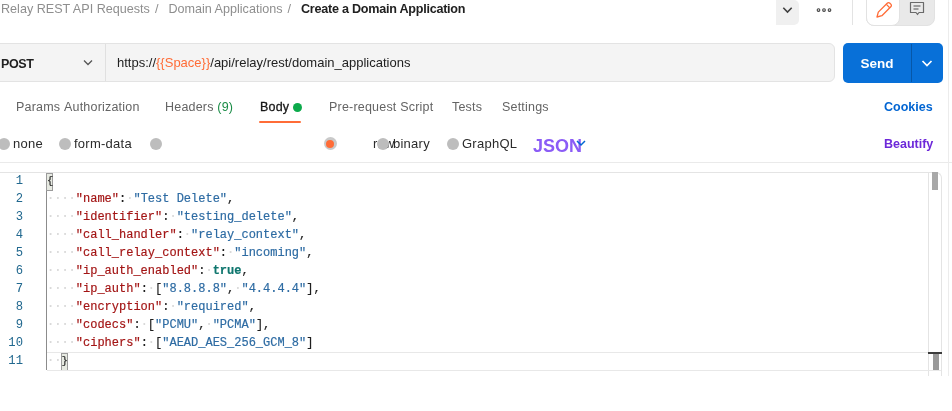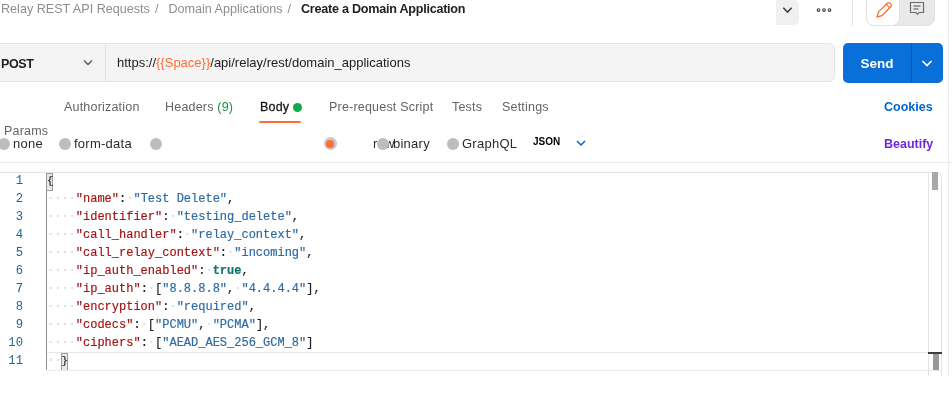--- a/index.html
+++ b/index.html
@@ -34,21 +34,21 @@
   #tbody { color:#161616; font-weight:400; -webkit-text-stroke:0.3px #161616; }
   #t9 { color:#1a8c46; }
   #greendot { left:292.5px; top:103px; width:9px; height:9px; border-radius:50%; background:#0caa4b; }
   #tabline { left:259px; top:120.5px; width:42px; height:2.5px; background:#ff6c37; border-radius:2px; }
   #cookies { left:884px; top:100px; font-size:12.5px; font-weight:600; color:#0265d2; }
   
   .radio { top:137.5px; width:12px; height:12px; border-radius:50%; background:#bdbdbd; }
   .rlabel { top:136px; font-size:13px; color:#2b2b2b; letter-spacing:.25px; }
   #rawradio { background:#c9c9c9; width:13px; height:13px; top:137px; border-radius:50%; }
   #rawradio:after { content:""; position:absolute; left:2.5px; top:2.5px; width:8px; height:8px; border-radius:50%; background:#ff6c37; }
-  #jsonsel { left:533px; top:136px; font-size:10px; font-weight:600; color:#000000; }
+  #jsonsel { left:533px; top:136px; font-size:18px; font-weight:600; color:#8b5cf6; }
   #jsonchev { left:575px; top:139px; }
   #beautify { left:884px; top:137px; font-size:12.5px; font-weight:600; color:#6d28d9; }
   #rowline { left:0; top:162px; width:952px; height:1px; background:#eaeaea; }
   
   #edtop { left:0; top:172px; width:942px; height:239px; border-top:1px solid #e4e4e4; border-right:1px solid #e4e4e4; border-radius:0 6px 0 0; }
   #lane1 { left:928px; top:173px; width:1px; height:238px; background:#e4e4e4; }
   #gutter { left:0; top:172px; width:23px; text-align:right; font-family:"Liberation Mono",monospace; font-size:12.2px; line-height:18px; color:#21688f; white-space:pre; }
   #code { left:47px; top:172px; font-family:"Liberation Mono",monospace; font-size:12px; line-height:18px; color:#1f1f1f; white-space:pre; -webkit-text-stroke:0.18px; }
   #code .k { color:#a31515; }
   #code .v { color:#2d6ba3; }
@@ -117,21 +117,21 @@
   <div class="abs" id="urltxt">https://<span class="sp">{{Space}}</span>/api/relay/rest/domain_applications</div>
   <div class="abs" id="sendbtn"></div>
   <div class="abs" id="senddiv"></div>
   <div class="abs" id="sendtxt">Send</div>
   <div class="abs" style="left:919px; top:58px;">
     <svg width="16" height="12" viewBox="0 0 16 12">
         <path d="M3.5 3 l4.5 4.5 4.5-4.5" fill="none" stroke="#fff" stroke-width="1.7"></path>
       </svg>
   </div>
 
-  <div class="abs tab" style="left:4px;margin-top:24px;">Params</div>
+  <div class="abs tab" style="left:16px;">Params</div>
   <div class="abs tab" style="left:64px;">Authorization</div>
   <div class="abs tab" style="left:165px;">Headers <span id="t9">(9)</span></div>
   <div class="abs tab" id="tbody" style="left:260px;">Body</div>
   <div class="abs" id="greendot"></div>
   <div class="abs tab" style="left:329px;">Pre-request Script</div>
   <div class="abs tab" style="left:452px;">Tests</div>
   <div class="abs tab" style="left:502px;">Settings</div>
   <div class="abs" id="tabline"></div>
   <div class="abs" id="cookies">Cookies</div>
 

